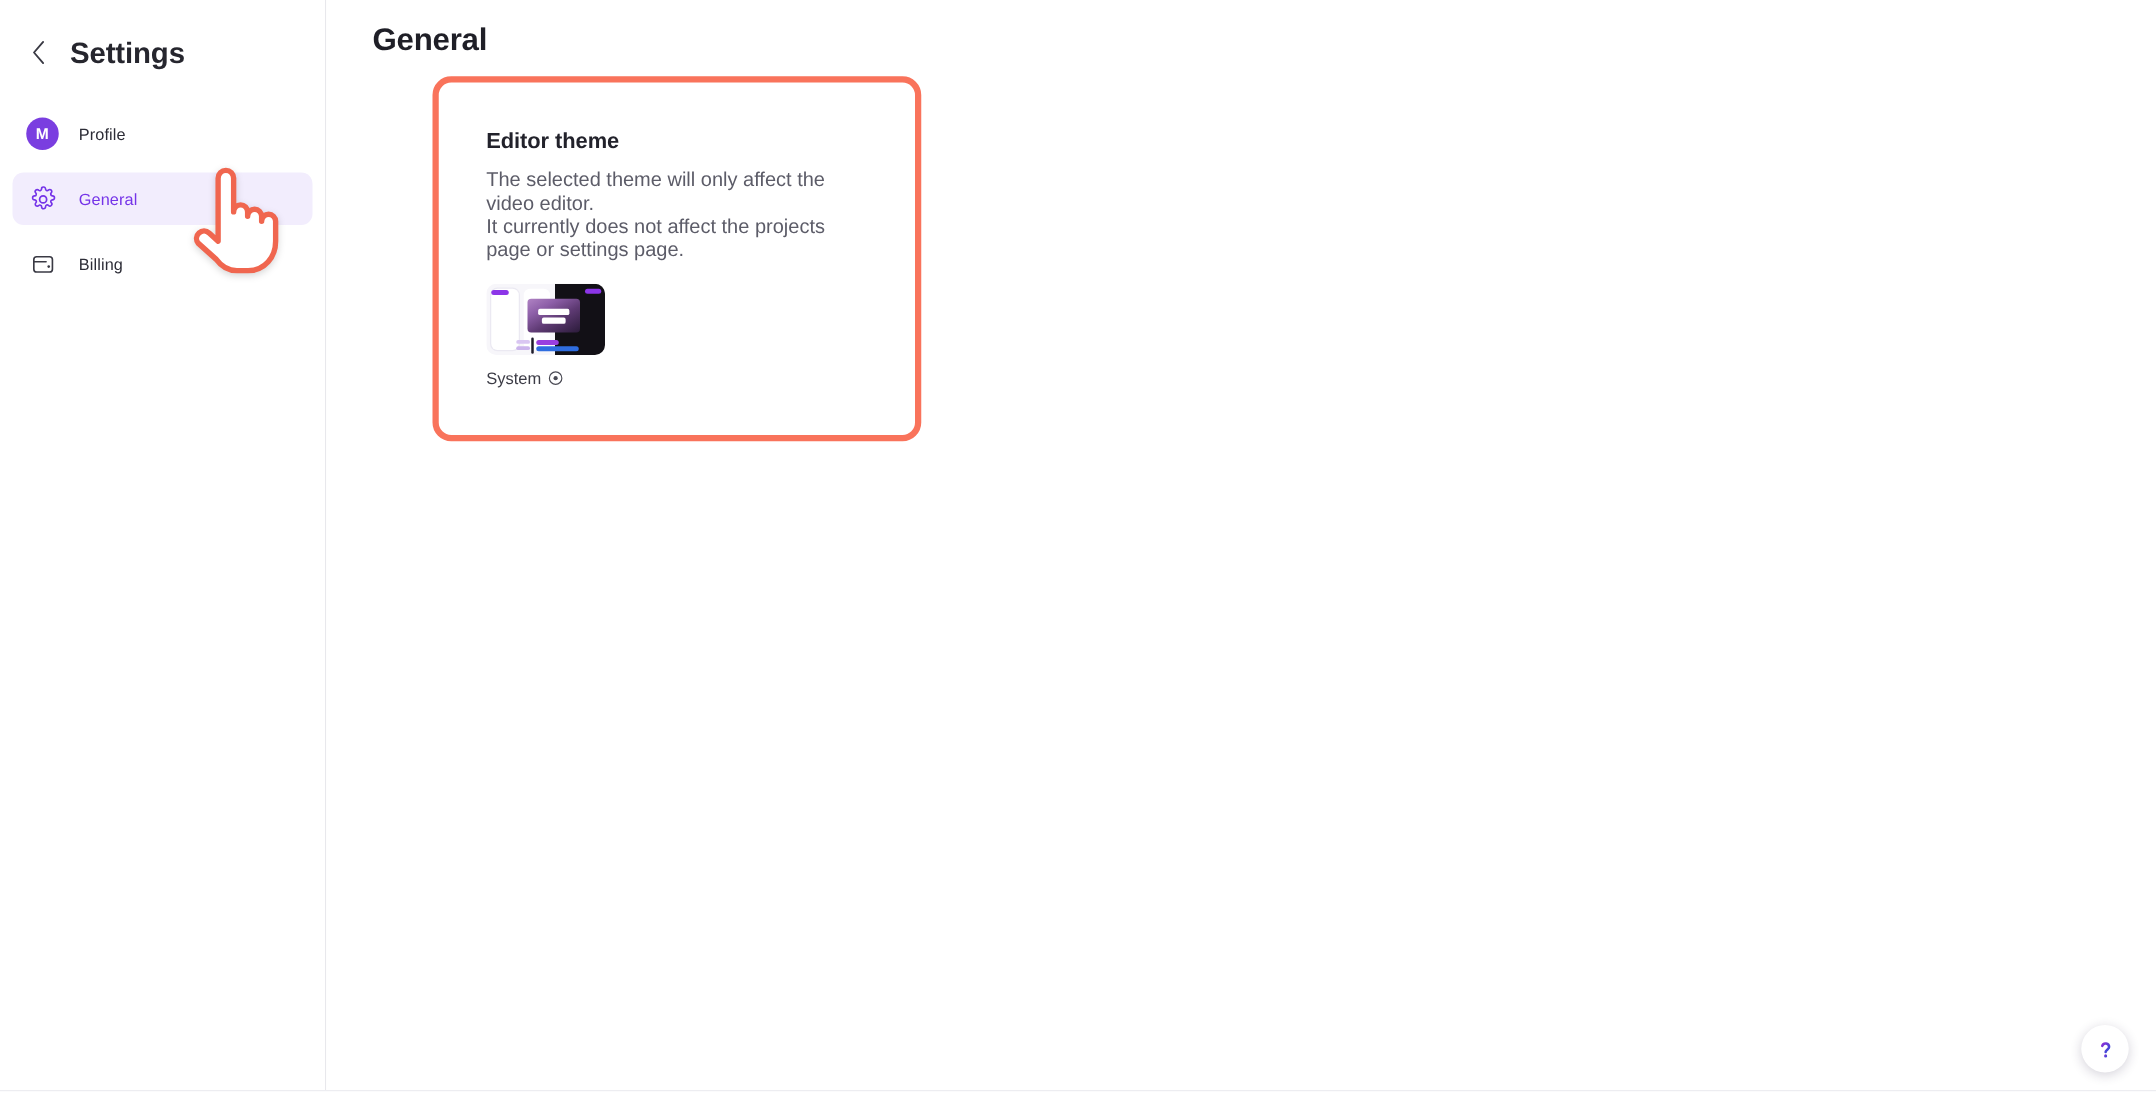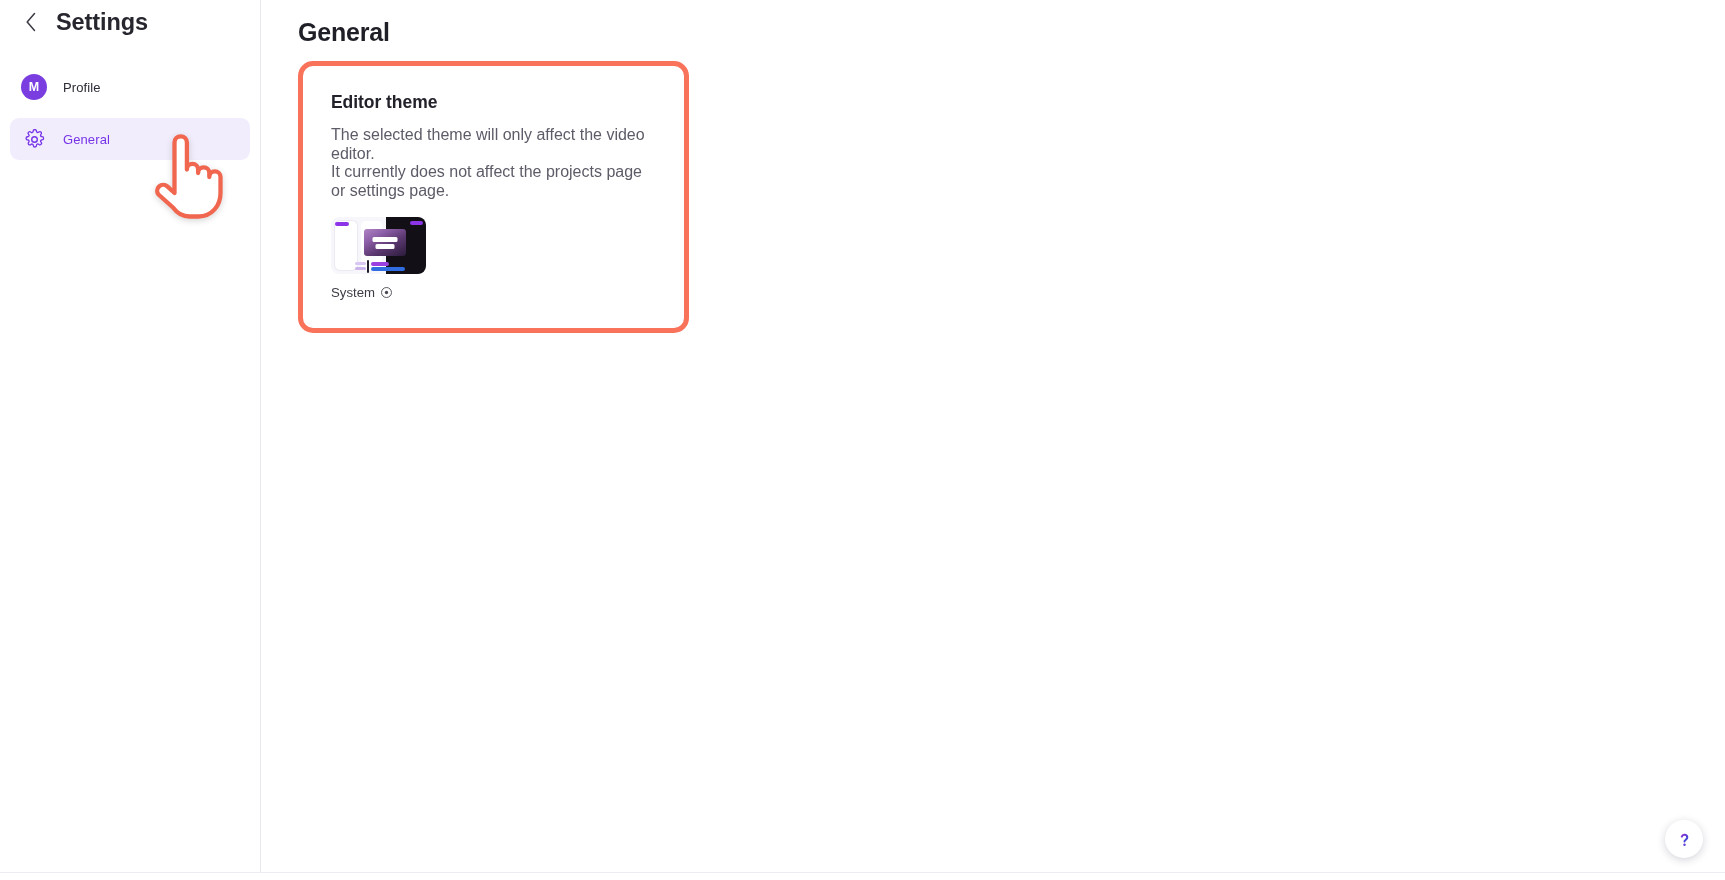--- a/index.html
+++ b/index.html
@@ -22,20 +22,21 @@
   }
 
   
   .sidebar {
     position: relative;
     width: 261px;
     height: 880px;
     background: #ffffff;
     border-right: 1px solid #e8e8ec;
     flex-shrink: 0;
+    padding-top: 20px;
   }
 
   .sidebar-header {
     display: flex;
     align-items: center;
     height: 44px;
     padding-left: 18px;
     margin-bottom: 22px;
   }
 
@@ -128,21 +129,22 @@
     letter-spacing: -0.2px;
     margin-bottom: 14px;
   }
 
   
   .annotation-frame {
     position: relative;
     width: 391px;
     border: 5px solid #f9735b;
     border-radius: 15px;
-    padding: 4px;
+    padding: 14px;
+    margin-left: 48px;
   }
 
   .theme-card {
     background: #ffffff;
     border-radius: 10px;
     padding: 22px 24px 24px 24px;
   }
 
   .card-title {
     font-size: 17.5px;
@@ -327,20 +329,30 @@
       <div class="nav-item active">
         <span class="nav-icon">
           <svg width="21" height="21" viewBox="0 0 24 24" fill="none" aria-hidden="true">
             <path d="M12 15.2a3.2 3.2 0 1 0 0-6.4 3.2 3.2 0 0 0 0 6.4z" stroke="#7534e8" stroke-width="1.6"></path>
             <path d="M19.1 13.3a1.5 1.5 0 0 0 .3 1.65l.05.05a1.82 1.82 0 1 1-2.58 2.58l-.05-.05a1.5 1.5 0 0 0-1.65-.3 1.5 1.5 0 0 0-.91 1.37v.15a1.82 1.82 0 1 1-3.64 0V18.7a1.5 1.5 0 0 0-.98-1.37 1.5 1.5 0 0 0-1.65.3l-.05.05a1.82 1.82 0 1 1-2.58-2.58l.05-.05a1.5 1.5 0 0 0 .3-1.65 1.5 1.5 0 0 0-1.37-.91H4.2a1.82 1.82 0 1 1 0-3.64h.08a1.5 1.5 0 0 0 1.37-.98 1.5 1.5 0 0 0-.3-1.65l-.05-.05A1.82 1.82 0 1 1 7.88 3.6l.05.05a1.5 1.5 0 0 0 1.65.3h.07a1.5 1.5 0 0 0 .91-1.37V2.4a1.82 1.82 0 1 1 3.64 0v.08a1.5 1.5 0 0 0 .91 1.37 1.5 1.5 0 0 0 1.65-.3l.05-.05a1.82 1.82 0 1 1 2.58 2.58l-.05.05a1.5 1.5 0 0 0-.3 1.65v.07a1.5 1.5 0 0 0 1.37.91h.15a1.82 1.82 0 1 1 0 3.64h-.08a1.5 1.5 0 0 0-1.37.91z" stroke="#7534e8" stroke-width="1.5" stroke-linecap="round" stroke-linejoin="round"></path>
           </svg>
         </span>
         <span class="nav-label">General</span>
       </div>
 
+      <div class="nav-item">
+        <span class="nav-icon">
+          <svg width="21" height="21" viewBox="0 0 24 24" fill="none" aria-hidden="true">
+            <rect x="3.5" y="5" width="17" height="14" rx="2.6" stroke="#3a3a44" stroke-width="1.5"></rect>
+            <path d="M3.5 9.6h11.2" stroke="#3a3a44" stroke-width="1.5" stroke-linecap="round"></path>
+            <circle cx="17.1" cy="14" r="1.2" fill="#3a3a44"></circle>
+          </svg>
+        </span>
+        <span class="nav-label">Billing</span>
+      </div>
 
 
 
     </nav>
 
     <div class="hand-cursor">
       <svg viewBox="0 0 74 98" width="74" height="98" fill="none" aria-hidden="true">
         <path d="M22.5 62.5 V18.5 a6.2 6.2 0 0 1 12.4 0 V45.5
                  a5.6 5.6 0 0 1 11.2 0 V49
                  a5.6 5.6 0 0 1 11.2 0 V53

